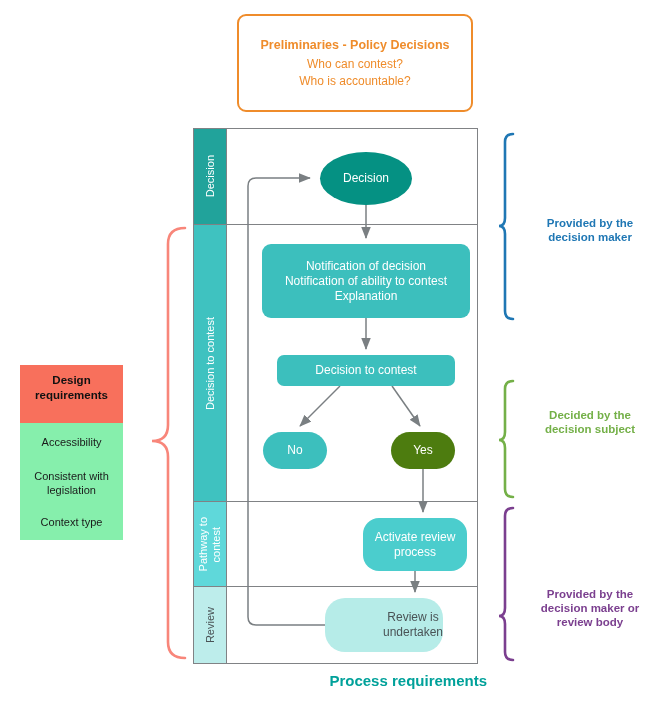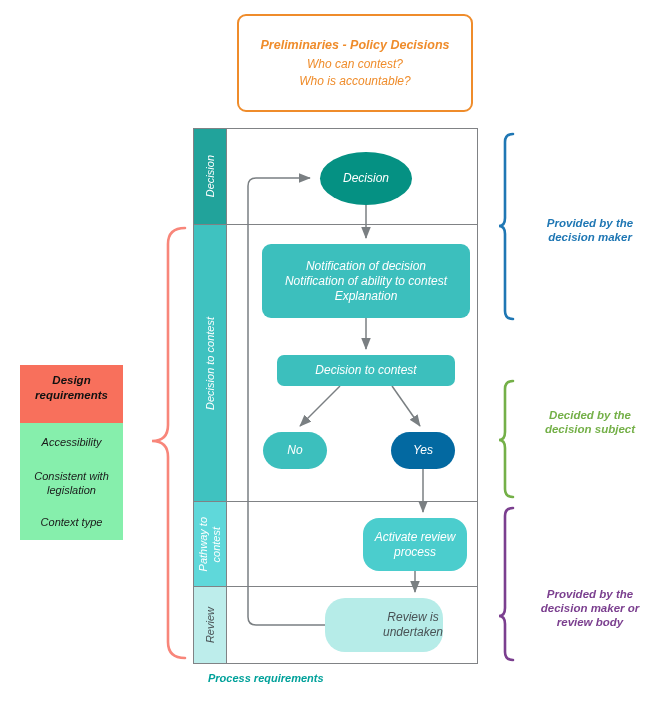--- a/index.html
+++ b/index.html
@@ -12,21 +12,20 @@
     height: 702px;
     position: relative;
     font-family: "Liberation Sans", sans-serif;
     overflow: hidden;
   }
   #stage {
     position: absolute;
     inset: 0;
     width: 664px;
     height: 586px;
-    font-style: italic;
   }
   .abs { position: absolute; }
 
   
   #preliminaries-box {
     left: 237px;
     top: 14px;
     width: 236px;
     height: 98px;
     border: 2px solid #EF8C2B;
@@ -169,21 +168,21 @@
     background: #3CBFBD;
     border-radius: 7px;
   }
   #node-no {
     left: 263px; top: 432px; width: 64px; height: 37px;
     background: #3CBFBD;
     border-radius: 18.5px;
   }
   #node-yes {
     left: 391px; top: 432px; width: 64px; height: 37px;
-    background: #0369a1;
+    background: #4d7c0f;
     border-radius: 18.5px;
   }
   #node-activate-review {
     left: 363px; top: 518px; width: 104px; height: 53px;
     background: #4BCDCD;
     border-radius: 16px;
   }
   #node-review-undertaken {
     left: 325px; top: 598px; width: 118px; height: 54px;
     background: #B6ECE8;
@@ -200,23 +199,23 @@
     line-height: 14px;
     text-align: center;
     white-space: pre-line;
   }
   #label-decision-maker { left: 528px; top: 216px; width: 124px; color: #1F77B4; }
   #label-decision-subject { left: 528px; top: 408px; width: 124px; color: #74B048; }
   #label-review-body { left: 520px; top: 587px; width: 140px; color: #7B3F8F; }
 
   #label-process-requirements {
     position: absolute;
-    left: 208px; top: 672px; width: 285px;
-    text-align: left;
-    font-size: 11px;
+    left: 202px; top: 672px; width: 285px;
+    text-align: right;
+    font-size: 15px;
     font-weight: bold;
     color: #00A19A;
   }
 
   #svg-overlay { position: absolute; left: 0; top: 0; pointer-events: none; }
 </style>
 </head>
 <body>
 
 <div id="stage">

